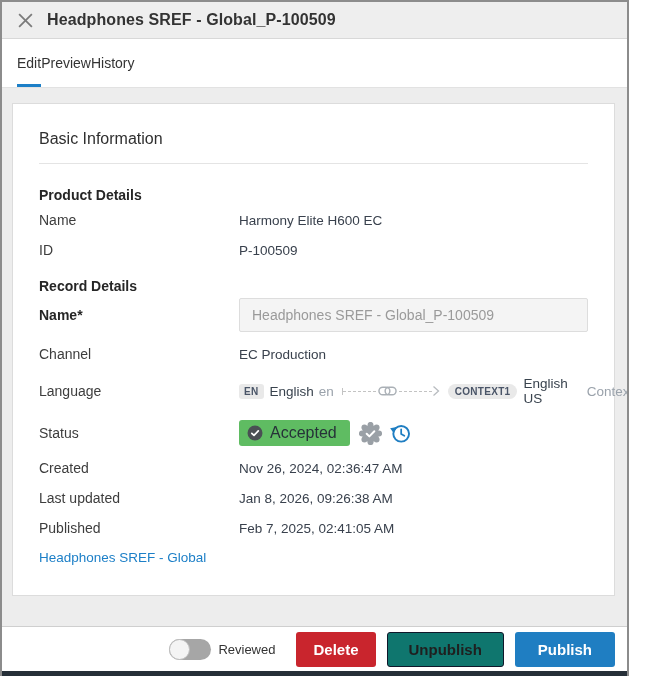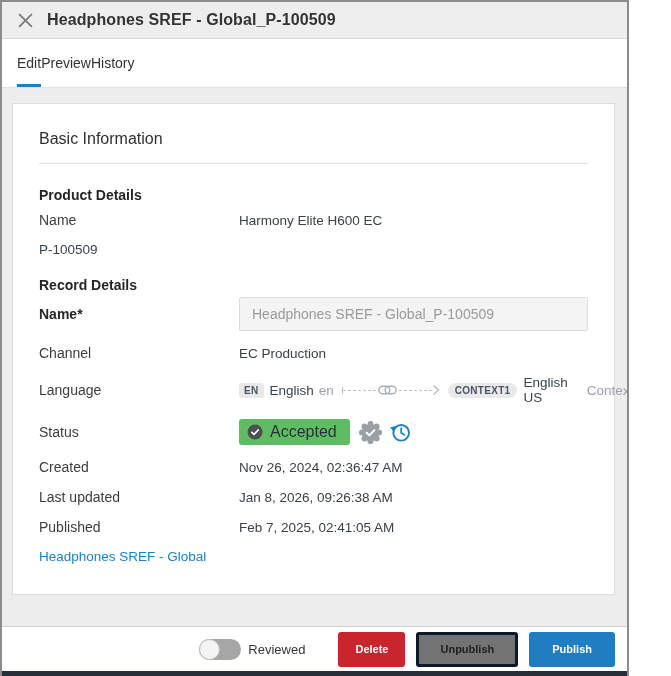--- a/index.html
+++ b/index.html
@@ -95,38 +95,38 @@
   .status-badge span { font-size: 16px; color: #263238; }
   .status-icons { display: inline-flex; align-items: center; gap: 7px; }
   
   .footer {
     flex: 0 0 45px;
     background: #fff;
     border-top: 1px solid #cfcfcf;
     display: flex; align-items: center; justify-content: flex-end;
     padding: 0 12px; gap: 11px;
   }
-  .toggle-group { display: flex; align-items: center; gap: 7px; margin-right: 22px; }
+  .toggle-group { display: flex; align-items: center; gap: 7px; margin-right: 10px; }
   .toggle {
     width: 42px; height: 21px; border-radius: 11px;
     background: #a6a6a6; position: relative; cursor: pointer;
   }
   .toggle .knob {
     position: absolute; left: 0; top: 0;
     width: 21px; height: 21px; border-radius: 50%;
     background: #f4f4f4; border: 1px solid #bdbdbd;
   }
   .toggle-label { font-size: 13px; color: #333; }
   .btn {
     height: 35px; border-radius: 3px;
-    font-family: inherit; font-size: 11px; font-weight: 600;
+    font-family: inherit; font-size: 15px; font-weight: 600;
     cursor: pointer; border: none;
   }
   .btn-delete { background: #c9252d; color: #fff; padding: 0 17px; }
-  .btn-unpublish { background: #737373; color: #1f1f1f; border: 3px solid #0f172a; padding: 0 21px; }
+  .btn-unpublish { background: #0f766e; color: #1f1f1f; border: 1px solid #0f172a; padding: 0 21px; }
   .btn-publish { background: #1f7ec2; color: #fff; padding: 0 23px; }
   .bottom-strip { flex: 0 0 5px; background: #262f38; }
 </style>
 </head>
 <body>
 
 <div class="window">
 
   <div class="titlebar">
     <span class="close-btn">
@@ -150,20 +150,21 @@
       <hr class="divider">
 
       <div class="section-label">Product Details</div>
 
       <div class="row">
         <div class="lbl">Name</div>
         <div class="val">Harmony Elite H600 EC</div>
       </div>
 
       <div class="row gap-after">
+        <div class="lbl">ID</div>
         <div class="val">P-100509</div>
       </div>
 
       <div class="section-label" style="margin-bottom:4px;">Record Details</div>
 
       <div class="row">
         <div class="lbl bold" style="padding-top:9px;">Name*</div>
         <div class="val-wrap">
           <input class="text-input" type="text" value="Headphones SREF - Global_P-100509" style="">
         </div>

